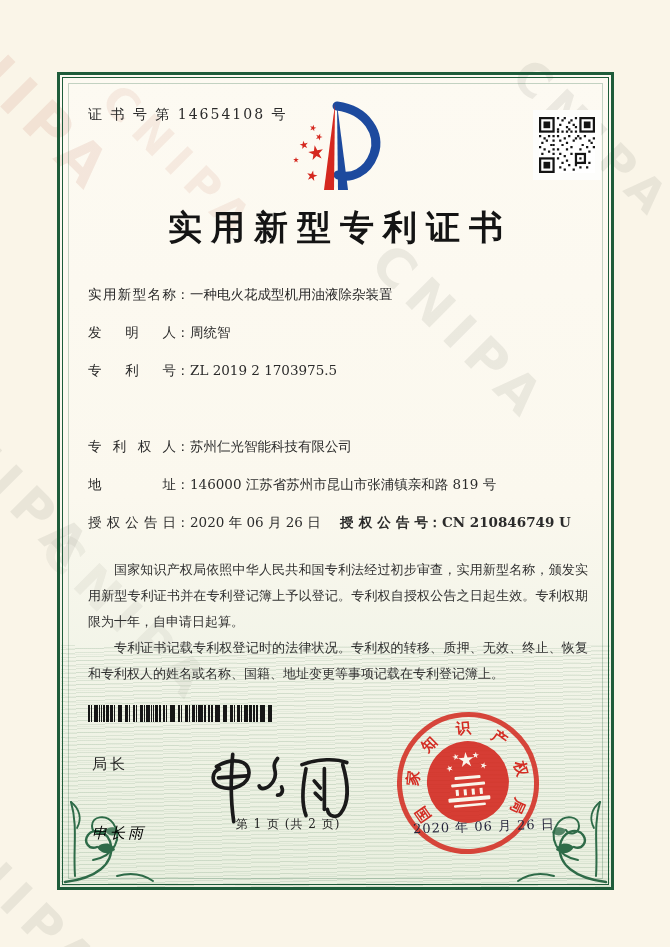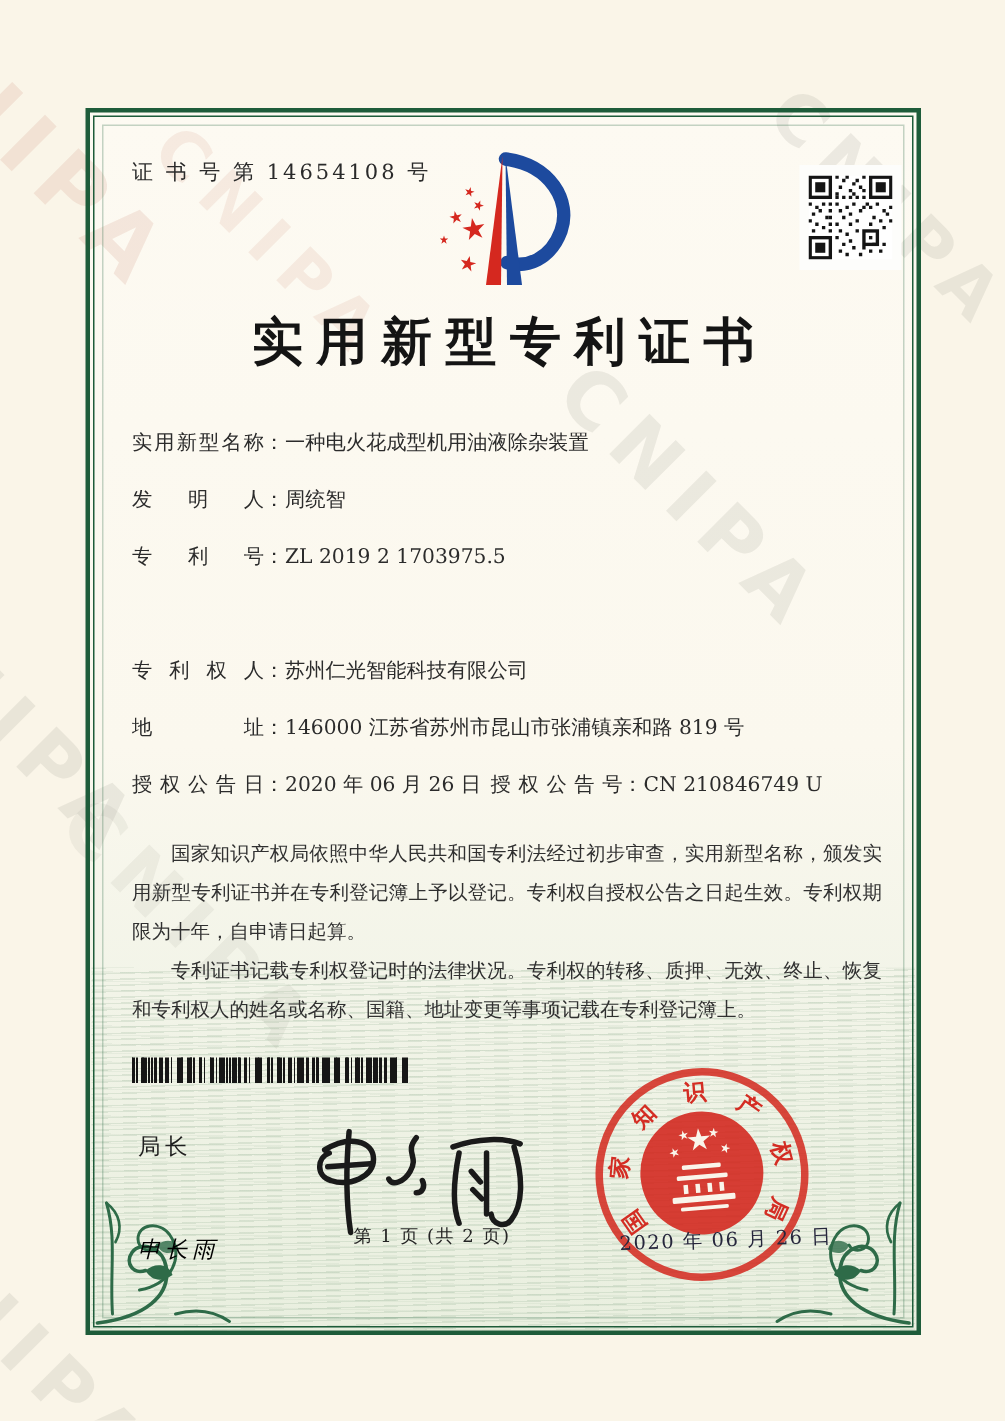--- a/index.html
+++ b/index.html
@@ -49,21 +49,21 @@
     left:57px;top:205px;width:557px;text-align:center;
     font-size:34px;font-weight:700;letter-spacing:9px;text-indent:9px;color:#141414;
   }
   
   .field-row{left:88px;height:19px;font-size:13.5px;color:#2b2b2b;white-space:nowrap;}
   .field-label{
     display:inline-block;width:88px;vertical-align:top;
     text-align:justify;text-align-last:justify;
   }
   .field-colon{display:inline-block;width:14px;}
-  .pair2{position:absolute;left:239px;top:0;white-space:nowrap;}
+  .pair2{position:absolute;left:252px;top:0;white-space:nowrap;font-weight:bold;}
   
   .paras{
     left:88px;top:557px;width:500px;font-size:13px;line-height:26px;
     text-align:justify;color:#303030;
   }
   .paras p{margin:0;text-indent:2em;}
   
   .barcode{
     left:88px;top:705px;width:185px;height:17px;
     background:

